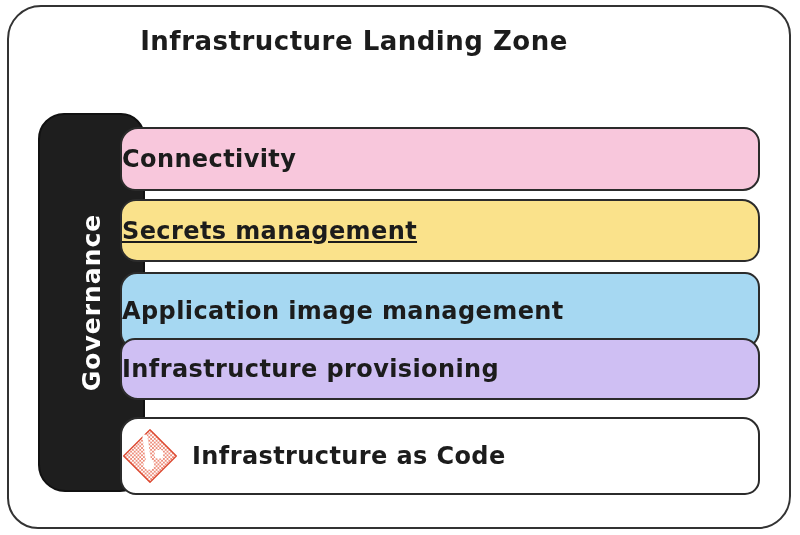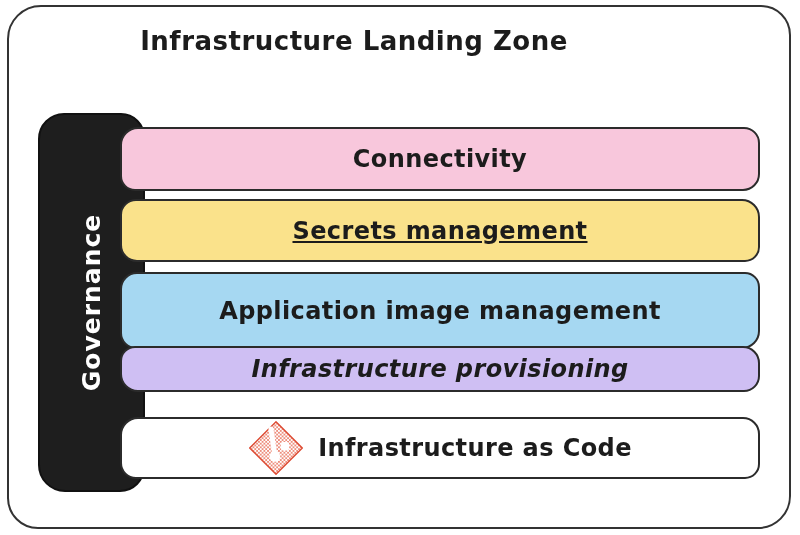--- a/index.html
+++ b/index.html
@@ -27,29 +27,29 @@
     border: 2px solid #111111;
   }
   .governance-label {
     transform: rotate(-90deg); white-space: nowrap;
     font-size: 25px; font-weight: 600; letter-spacing: 1px; color: #ffffff;
   }
 
   .layer {
     position: absolute; left: 120px; width: 640px;
     border: 2px solid #2b2b2b;
-    display: flex; align-items: center; justify-content: center;
+    display: flex; align-items: center; justify-content: flex-start;
     font-size: 24px; font-weight: 600; letter-spacing: 0.4px; color: #1c1c1c;
     gap: 14px;
   }
   .layer-1 { top: 127px; height: 64px; border-radius: 18px 16px 17px 15px; }
   .layer-2 { top: 199px; height: 63px; border-radius: 16px 18px 15px 17px; }
   .layer-3 { top: 272px; height: 77px; border-radius: 17px 15px 18px 16px; }
-  .layer-4 { top: 346px; height: 46px; border-radius: 15px 17px 16px 18px; font-style: italic; }
-  .layer-5 { top: 417px; height: 62px; border-radius: 18px 17px 15px 16px; }
+  .layer-4 { top: 338px; height: 62px; border-radius: 15px 17px 16px 18px; }
+  .layer-5 { top: 417px; height: 78px; border-radius: 18px 17px 15px 16px; }
 
   .git-icon-wrap { width: 56px; height: 56px; flex: 0 0 auto; display: flex;
     align-items: center; justify-content: center; }
   .git-icon-wrap svg { width: 56px; height: 56px; display: block; }
 </style>
 </head>
 <body>
 
 <div class="canvas">
 

